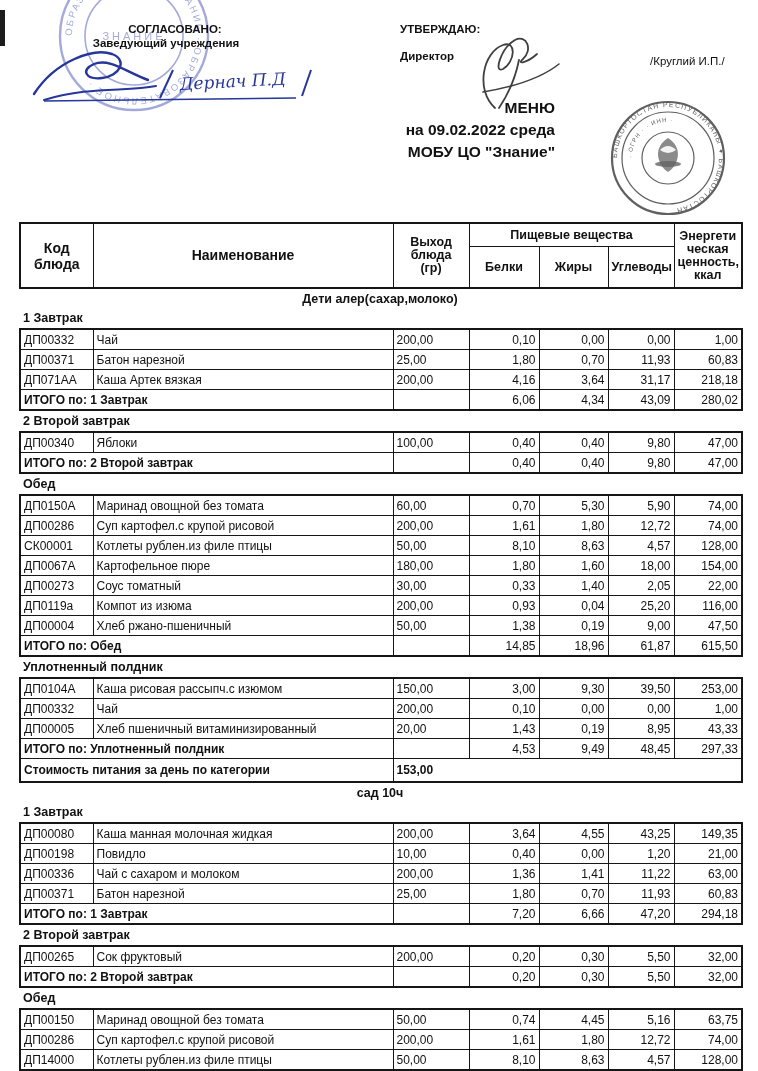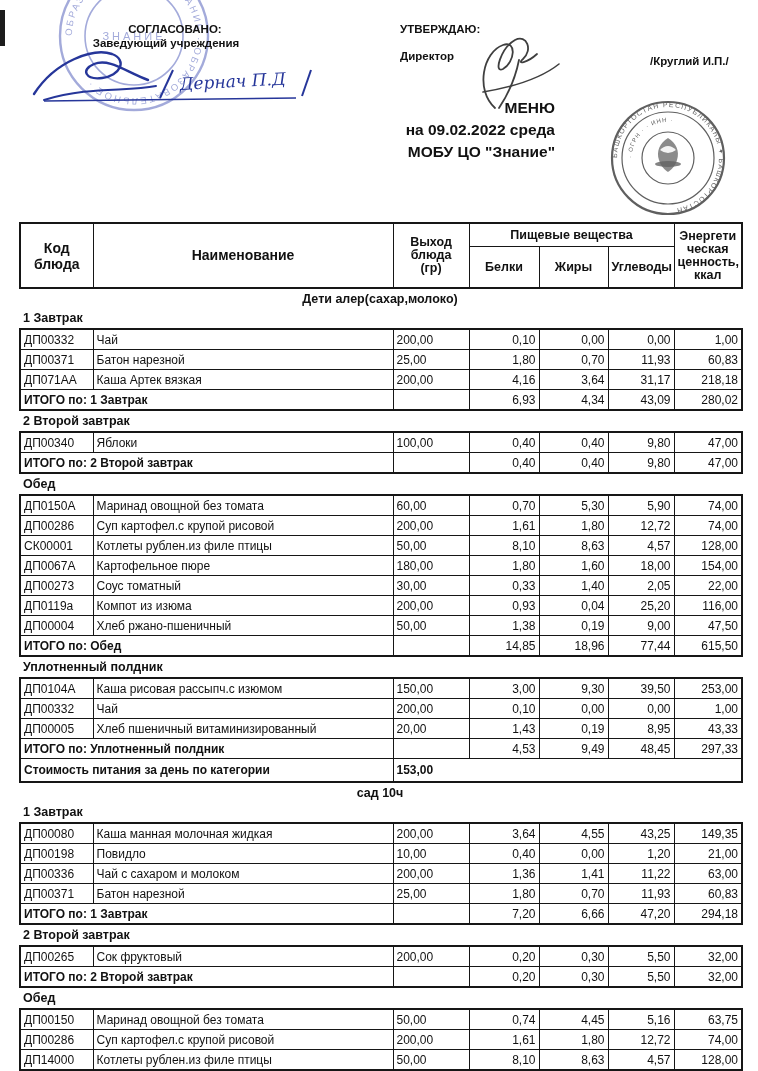--- a/index.html
+++ b/index.html
@@ -5,21 +5,21 @@
   html,body{margin:0;padding:0;background:#e8e8e8;}
   .page{position:relative;width:758px;height:1071px;background:#ffffff;overflow:hidden;
         font-family:"Liberation Sans",sans-serif;color:#111;}
   .abs{position:absolute;}
   .artifact{position:absolute;left:0;top:10px;width:5px;height:36px;background:#1c1c1c;}
   
   .agree-title{left:95px;top:23px;width:160px;text-align:center;font-size:11.5px;font-weight:bold;}
   .agree-sub{left:66px;top:37px;width:200px;text-align:center;font-size:11.5px;font-weight:bold;}
   .approve-title{left:400px;top:23px;font-size:11.5px;font-weight:bold;}
   .approve-role{left:400px;top:50px;font-size:11.5px;font-weight:bold;text-align:center;}
-  .approve-name{left:650px;top:55px;font-size:11.5px;font-weight:bold;}
+  .approve-name{left:650px;top:55px;font-size:11.5px;font-weight:normal;}
   .doc-title{left:105px;top:97px;width:450px;text-align:right;font-size:15.5px;
              font-weight:bold;line-height:22px;}
   
   .stamp-blue{left:52px;top:-46px;opacity:.8;}
   .seal-black{left:608px;top:98px;opacity:.88;}
   .sig-left{left:30px;top:46px;}
   .sig-right{left:455px;top:28px;}
   
   .menu-table{border-collapse:collapse;table-layout:fixed;width:722px;margin-left:19px;
               border:2px solid #161616;}
@@ -179,21 +179,21 @@
             <td class="c-name">Каша Артек  вязкая</td>
             <td class="c-out">200,00</td>
             <td class="c-num">4,16</td>
             <td class="c-num">3,64</td>
             <td class="c-num">31,17</td>
             <td class="c-num">218,18</td>
           </tr>
           <tr>
             <td class="c-tot-label" colspan="2">ИТОГО по: 1 Завтрак</td>
             <td class="c-out"></td>
-            <td class="c-num">6,93</td>
+            <td class="c-num">6,06</td>
             <td class="c-num">4,34</td>
             <td class="c-num">43,09</td>
             <td class="c-num">280,02</td>
           </tr>
         </tbody>
       </table>
       <div class="sec-label">2 Второй завтрак</div>
       <table class="menu-table">
         <colgroup>
           <col style="width: 73px;">
@@ -297,21 +297,21 @@
             <td class="c-num">1,38</td>
             <td class="c-num">0,19</td>
             <td class="c-num">9,00</td>
             <td class="c-num">47,50</td>
           </tr>
           <tr>
             <td class="c-tot-label" colspan="2">ИТОГО по: Обед</td>
             <td class="c-out"></td>
             <td class="c-num">14,85</td>
             <td class="c-num">18,96</td>
-            <td class="c-num">77,44</td>
+            <td class="c-num">61,87</td>
             <td class="c-num">615,50</td>
           </tr>
         </tbody>
       </table>
       <div class="sec-label">Уплотненный полдник</div>
       <table class="menu-table">
         <colgroup>
           <col style="width: 73px;">
           <col style="width: 300px;">
           <col style="width: 76px;">

